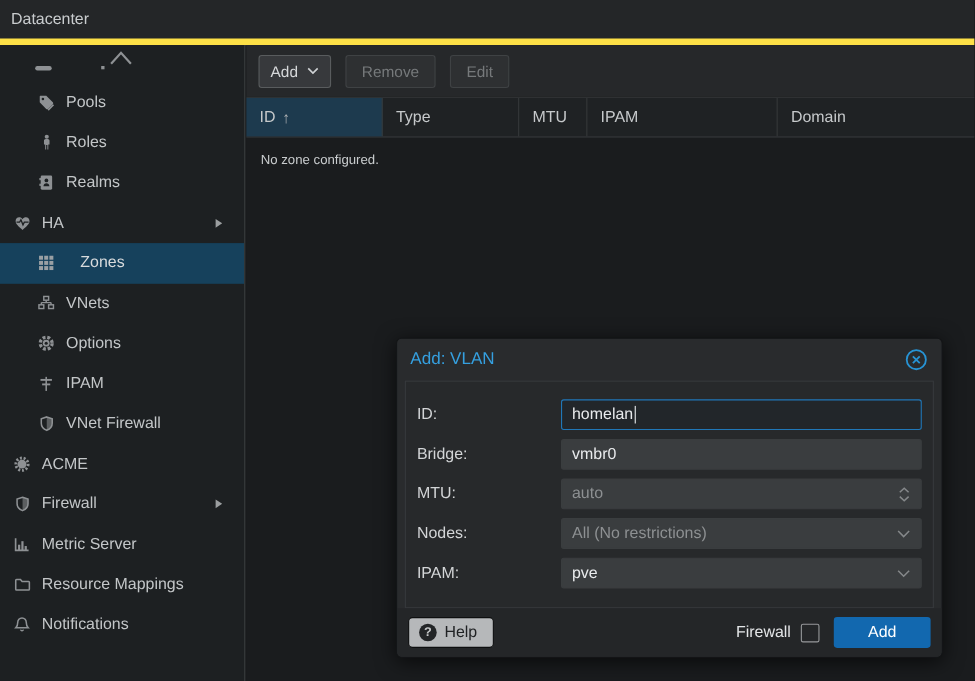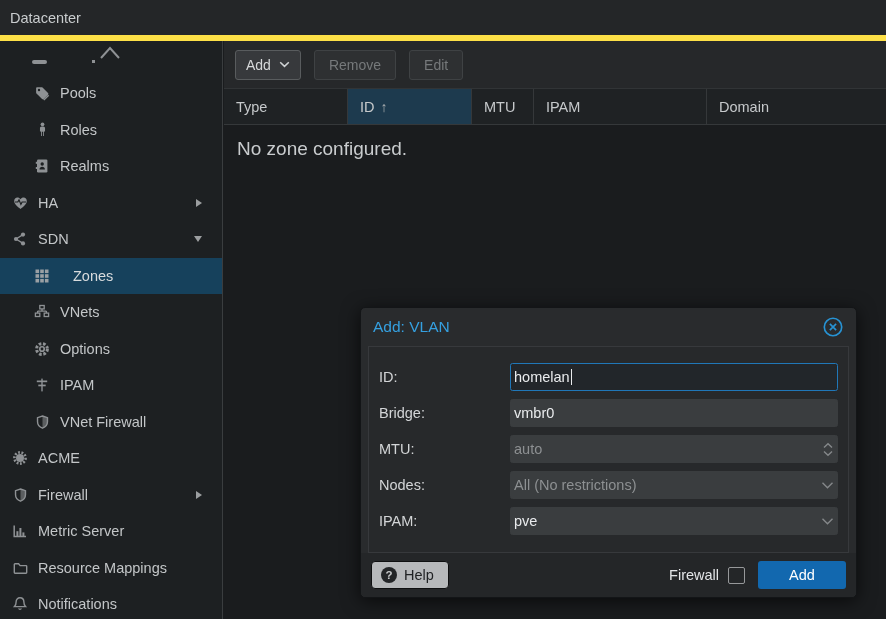--- a/index.html
+++ b/index.html
@@ -48,35 +48,35 @@
   .btn-disabled { background: #2e3032; border: 1px solid #3f4244; color: #76797b; padding: 0 14px; margin-left: 13px; cursor: default; }
 
   .grid-header { position: absolute; top: 47px; left: 0; right: 0; height: 37px; display: flex; background: #1f2224; border-top: 1px solid #313436; border-bottom: 1px solid #35383a; }
   .gh-cell { display: flex; align-items: center; padding-left: 12px; font-size: 14.5px; color: #c6c9cb; border-right: 1px solid #35383a; cursor: pointer; }
   .gh-id { width: 124px; background: #1d3a4e; }
   .gh-type { width: 124px; }
   .gh-mtu { width: 62px; }
   .gh-ipam { width: 173px; }
   .gh-domain { flex: 1; border-right: none; }
   .sort-arrow { margin-left: 6px; color: #aeb1b3; font-size: 14px; }
-  .empty-text { position: absolute; top: 97px; left: 13px; font-size: 19px; color: #c9ccce; }
+  .empty-text { position: absolute; top: 97px; left: 13px; font-size: 12px; color: #c9ccce; }
 
   
   .modal {
     position: absolute; left: 360px; top: 307px; width: 497px; height: 291px;
     background: #292b2d; border: 1px solid #131517; border-radius: 5px;
     box-shadow: 0 3px 18px rgba(0,0,0,0.65);
   }
   .modal-header { position: absolute; top: 0; left: 0; right: 0; height: 38px; display: flex; align-items: center; padding: 0 12px; }
   .modal-title { font-size: 15.5px; color: #35a0e0; }
   .modal-close { margin-left: auto; width: 22px; height: 22px; cursor: pointer; display: flex; }
   .modal-body { position: absolute; top: 38px; left: 7px; right: 7px; bottom: 44px; background: #27292b; border: 1px solid #37393c; padding: 16px 10px 0 10px; }
   .frow { display: flex; align-items: center; height: 28px; margin-bottom: 8px; gap: 12px; }
   .flabel { width: 119px; flex: none; font-size: 14.5px; color: #d3d5d7; }
-  .field { flex: 1; height: 28px; background: #3a3d3f; border: 1px solid #3a3d3f; border-radius: 2.5px; display: flex; align-items: center; padding: 0 3px; font-size: 14.5px; cursor: text; }
+  .field { flex: 1; height: 28px; background: #3a3d3f; border: 1px solid #3a3d3f; border-radius: 2.5px; display: flex; align-items: center; padding: 0 9px; font-size: 14.5px; cursor: text; }
   .field.focused { background: #22262a; border: 1px solid #2077b8; }
   .field.select { cursor: pointer; }
   .val-white { color: #e9ebed; }
   .val-ph { color: #8d9092; }
   .caret { width: 1.5px; height: 16px; background: #e9ebed; margin-left: 1px; }
   .trigger { margin-left: auto; display: flex; align-items: center; }
 
   .modal-footer { position: absolute; bottom: 0; left: 0; right: 0; height: 44px; background: #242628; border-radius: 0 0 5px 5px; display: flex; align-items: center; padding: 0 10px; }
   .btn-help { height: 28px; background: #b6b8ba; border: 1px solid #0e0f10; border-radius: 4px; color: #202224; font-size: 14.5px; display: inline-flex; align-items: center; padding: 0 14px 0 9px; cursor: pointer; }
   .help-q { width: 16px; height: 16px; border-radius: 50%; background: #232527; color: #c8cacb; font-size: 11.5px; font-weight: bold; display: inline-flex; align-items: center; justify-content: center; margin-right: 7px; }
@@ -144,32 +144,20 @@
     <span class="ticon">
       <svg width="17" height="16" viewBox="0 0 16 16">
           <path d="M8 14C5 11.3 1.7 9 1.7 5.9c0-2 1.4-3.3 3.2-3.3 1.2 0 2.4.6 3.1 1.7.7-1.1 1.9-1.7 3.1-1.7 1.8 0 3.2 1.3 3.2 3.3C14.3 9 11 11.3 8 14z" fill="#8e9194"></path>
           <polyline points="2.5,7 5.3,7 6.5,4.8 8.4,9.4 9.6,7 13.5,7" fill="none" stroke="#1d2022" stroke-width="1.2"></polyline>
         </svg>
     </span>
     <span class="tlabel">HA</span>
     <span class="tree-arrow arrow-right"></span>
   </div>
 
-  <div class="titem lvl1">
-    <span class="ticon">
-      <svg width="16" height="16" viewBox="0 0 16 16">
-          <path d="M4 8L11 3.6M4 8l7 4.4" stroke="#8e9194" stroke-width="1.3" fill="none"></path>
-          <circle cx="4" cy="8" r="2.1" fill="#8e9194"></circle>
-          <circle cx="11" cy="3.6" r="2.1" fill="#8e9194"></circle>
-          <circle cx="11" cy="12.4" r="2.1" fill="#8e9194"></circle>
-        </svg>
-    </span>
-    <span class="tlabel">SDN</span>
-    <span class="tree-arrow arrow-down"></span>
-  </div>
 
   <div class="titem lvl2 sel">
     <span class="ticon">
       <svg width="16" height="16" viewBox="0 0 16 16" fill="#9aa0a4">
           <rect x="1.5" y="1.5" width="3.6" height="3.6"></rect>
           <rect x="6.2" y="1.5" width="3.6" height="3.6"></rect>
           <rect x="10.9" y="1.5" width="3.6" height="3.6"></rect>
           <rect x="1.5" y="6.2" width="3.6" height="3.6"></rect>
           <rect x="6.2" y="6.2" width="3.6" height="3.6"></rect>
           <rect x="10.9" y="6.2" width="3.6" height="3.6"></rect>
@@ -290,26 +278,26 @@
     </div>
     <div class="btn btn-disabled" aria-disabled="true">
       <span>Remove</span>
     </div>
     <div class="btn btn-disabled" aria-disabled="true">
       <span>Edit</span>
     </div>
   </div>
 
   <div class="grid-header">
-    <div class="gh-cell gh-type">
-      <span>Type</span>
-    </div>
     <div class="gh-cell gh-id">
       <span>ID</span>
       <span class="sort-arrow">↑</span>
+    </div>
+    <div class="gh-cell gh-type">
+      <span>Type</span>
     </div>
     <div class="gh-cell gh-mtu">
       <span>MTU</span>
     </div>
     <div class="gh-cell gh-ipam">
       <span>IPAM</span>
     </div>
     <div class="gh-cell gh-domain">
       <span>Domain</span>
     </div>

